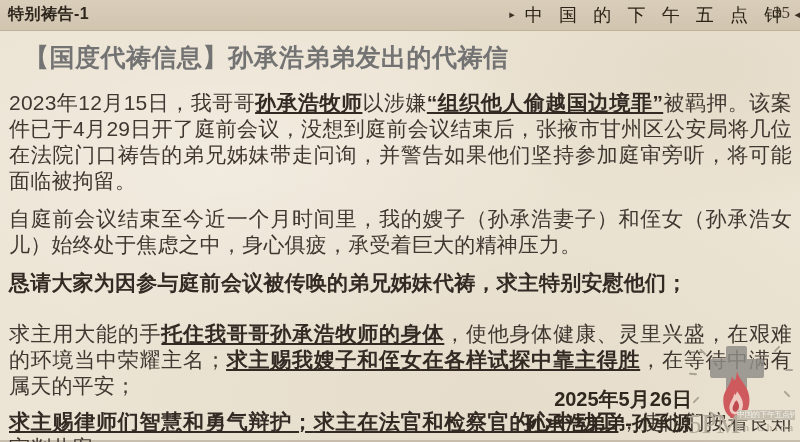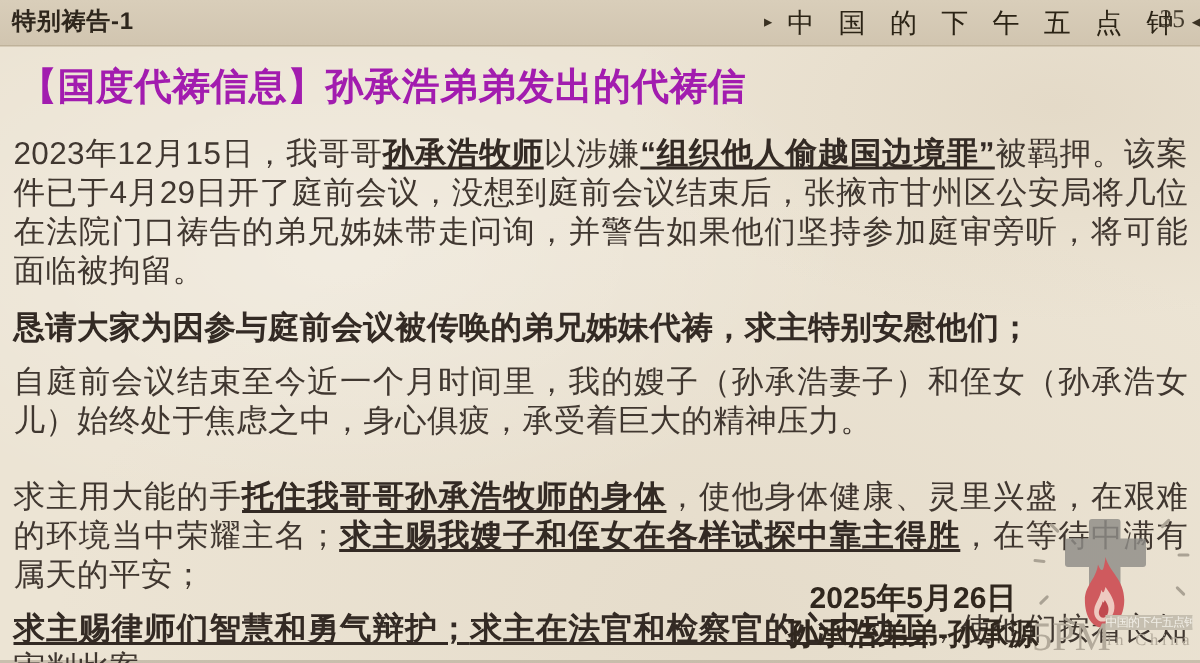--- a/index.html
+++ b/index.html
@@ -37,33 +37,33 @@
   .header-center .arrow.left{margin-right:10px;}
   .header-center .arrow.right{margin-left:-4px;}
   .header-right{
     position:absolute;right:10px;top:3px;
     font-family:"Liberation Serif","DejaVu Serif",serif;
     font-size:17px;color:#453c2e;
   }
   
   .content{position:relative;z-index:1;padding:8px 8px 0 9px;}
   .title{
-    margin:2px 4px 16px;font-size:25px;font-weight:800;color:#a21caf;letter-spacing:.5px;
+    margin:2px 15px 16px;font-size:25px;font-weight:800;color:#737373;letter-spacing:.5px;
   }
   .para{
     margin:0 0 12px;font-size:21px;line-height:26px;color:#403730;
     text-align:justify;font-weight:500;letter-spacing:.2px;
   }
   .para.all-bold{font-weight:800;color:#332a24;margin-bottom:10px;}
   .para .b{font-weight:800;color:#332a24;text-decoration:underline;}
   .para.gap-after{margin-bottom:22px;}
   .para.small-gap{margin-bottom:10px;}
   
   .sig{
-    position:absolute;right:108px;bottom:7px;z-index:3;text-align:center;
+    position:absolute;right:108px;bottom:7px;z-index:3;text-align:right;
     color:#30271e;font-weight:700;
   }
   .sig-date{font-size:20px;line-height:24px;}
   .sig-name{font-size:20px;line-height:24px;}
   
   .logo{position:absolute;right:0;bottom:0;width:112px;height:102px;z-index:2;}
   .cross{position:absolute;left:22px;top:6px;width:54px;height:47px;opacity:.82;}
   .cross .bar-h{position:absolute;left:0;top:13px;width:54px;height:19px;background:#8f8d88;border-radius:2px;}
   .cross .bar-v{position:absolute;left:16px;top:0;width:21px;height:47px;background:#8f8d88;border-radius:2px;}
   .flame{position:absolute;left:30px;top:30px;width:38px;height:50px;}
@@ -103,23 +103,23 @@
       <span class="arrow left">▸</span><span class="ctr">中国的下午五点钟</span><span class="arrow right">◂</span>
     </div>
     <span class="header-right">35</span>
   </div>
 
   <div class="content">
     <h1 class="title">【国度代祷信息】孙承浩弟弟发出的代祷信</h1>
 
     <p class="para"><span>2023年12月15日，我哥哥</span><span class="b">孙承浩牧师</span><span>以涉嫌</span><span class="b">“组织他人偷越国边境罪”</span><span>被羁押。该案件已于4月29日开了庭前会议，没想到庭前会议结束后，张掖市甘州区公安局将几位在法院门口祷告的弟兄姊妹带走问询，并警告如果他们坚持参加庭审旁听，将可能面临被拘留。</span></p>
 
+    <p class="para"><span>自庭前会议结束至今近一个月时间里，我的嫂子（孙承浩妻子）和侄女（孙承浩女儿）始终处于焦虑之中，身心俱疲，承受着巨大的精神压力。</span></p>
+
     <p class="para all-bold"><span>恳请大家为因参与庭前会议被传唤的弟兄姊妹代祷，求主特别安慰他们；</span></p>
-
-    <p class="para"><span>自庭前会议结束至今近一个月时间里，我的嫂子（孙承浩妻子）和侄女（孙承浩女儿）始终处于焦虑之中，身心俱疲，承受着巨大的精神压力。</span></p>
 
     <p class="para gap-after small-gap" style="margin-top:25px;"><span>求主用大能的手</span><span class="b">托住我哥哥孙承浩牧师的身体</span><span>，使他身体健康、灵里兴盛，在艰难的环境当中荣耀主名；</span><span class="b">求主赐我嫂子和侄女在各样试探中靠主得胜</span><span>，在等待中满有属天的平安；</span></p>
 
     <p class="para"><span class="b">求主赐律师们智慧和勇气辩护；</span><span class="b">求主在法官和检察官的心中动工</span><span>，使他们按着良知审判此案。</span></p>
   </div>
 
   <div class="sig">
     <div class="sig-date">2025年5月26日</div>
     <div class="sig-name">孙承浩弟弟-孙承源</div>
   </div>

